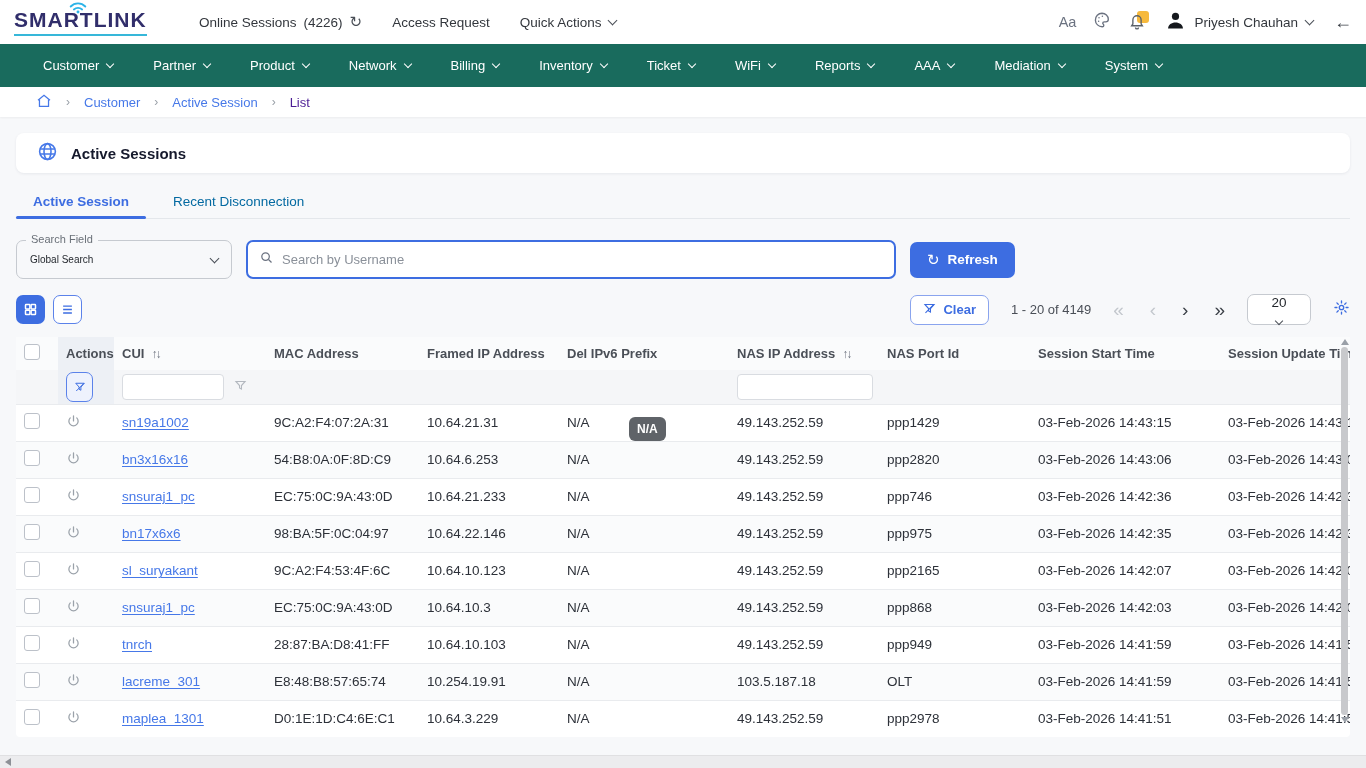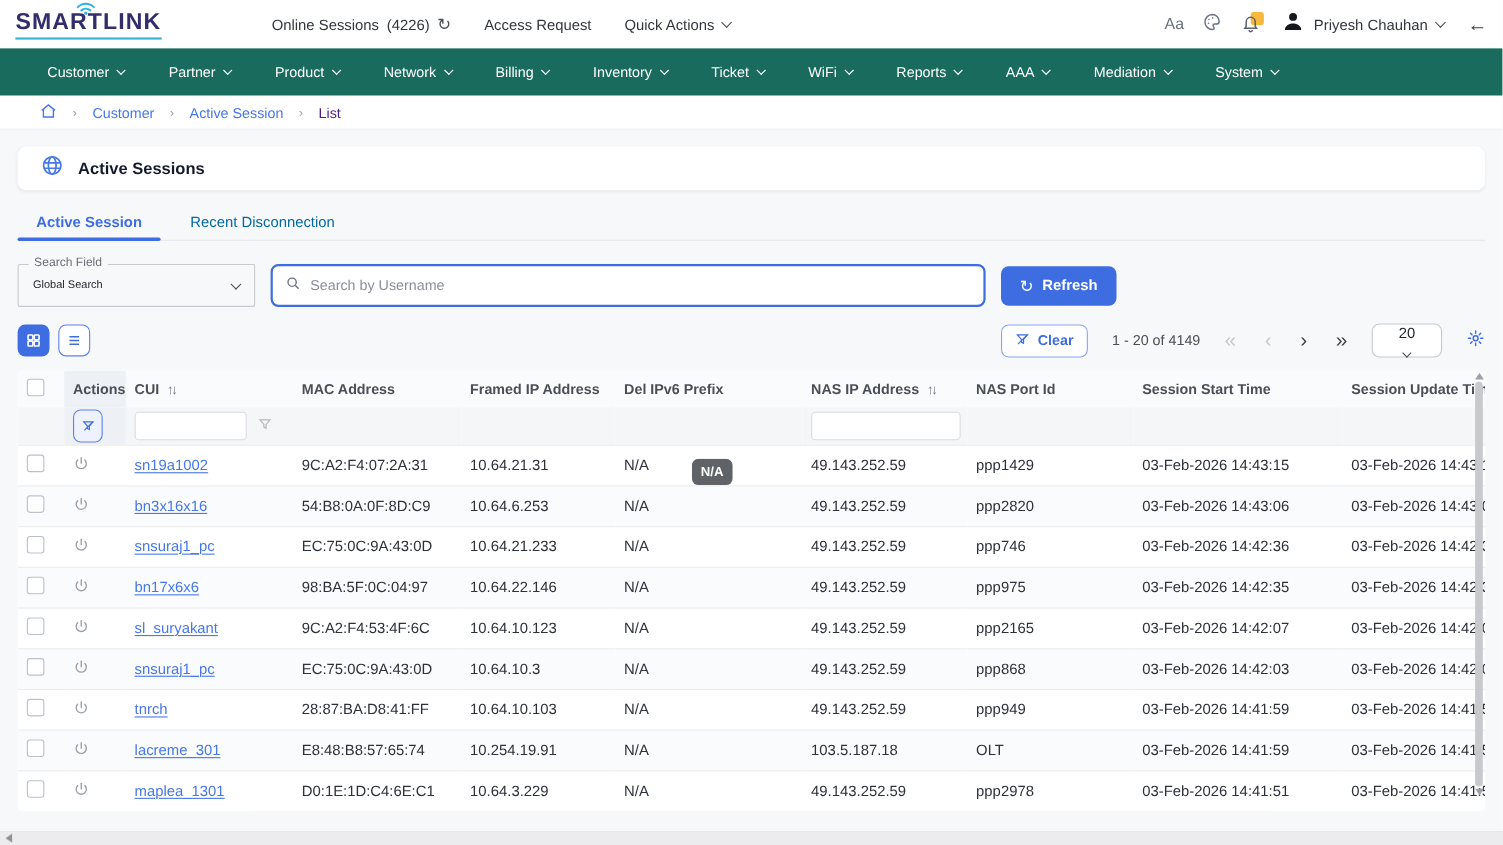--- a/index.html
+++ b/index.html
@@ -4,21 +4,21 @@
 <style>
   * { margin:0; padding:0; box-sizing:border-box; }
   html,body { width:1366px; height:768px; overflow:hidden; background:#f7f8fa;
     font-family:"Liberation Sans", sans-serif; color:#2d3139; }
 
   
   .topbar { height:44px; background:#fff; display:flex; align-items:center; padding:0 14px; }
   .logo { position:relative; width:185px; flex:0 0 auto; }
   .logo-text { font-size:21px; font-weight:800; letter-spacing:1px; color:#312e6b; border-bottom:2px solid #36b7d9; padding-bottom:2px; display:inline-block; }
   .logo-wifi { position:absolute; left:53px; top:-9px; }
-  .top-links { display:flex; align-items:center; gap:30px; margin-left:48px; font-size:13.5px; color:#33373d; }
+  .top-links { display:flex; align-items:center; gap:30px; font-size:13.5px; color:#33373d; }
   .top-link { display:flex; align-items:center; gap:7px; cursor:pointer; white-space:nowrap; }
   .refresh-glyph { font-size:15px; color:#4a4f57; }
   .chev { width:7px; height:7px; border-right:1.6px solid #4a4f57; border-bottom:1.6px solid #4a4f57; transform:rotate(45deg); margin-top:-3px; display:inline-block; }
   .top-right { margin-left:auto; display:flex; align-items:center; gap:17px; }
   .global-search { width:172px; height:28px; border:1px solid #d9dce1; border-radius:7px; background:#fff; display:flex; align-items:center; padding:0 7px; gap:6px; }
   .global-search input { border:none; outline:none; flex:1; font-size:12.5px; color:#333; background:transparent; min-width:0; font-family:inherit; }
   .global-search input::placeholder { color:#8a9099; }
   .slash-badge { border:1px solid #c9ccd2; border-radius:4px; width:17px; height:17px; font-size:11px; color:#7d838b; display:flex; align-items:center; justify-content:center; }
   .aa { font-size:14.5px; color:#6b7280; }
   .bell-wrap { position:relative; width:20px; height:20px; }
@@ -42,21 +42,21 @@
   .content { padding:16px; }
   .title-card { background:#fff; border-radius:8px; box-shadow:0 1px 3px rgba(20,30,60,.07); height:40px; display:flex; align-items:center; gap:13px; padding:0 21px; }
   .page-title { font-size:15px; font-weight:700; color:#15192c; }
 
   .tabs { display:flex; gap:10px; margin-top:13px; border-bottom:1px solid #e4e7eb; }
   .tab { font-size:13.5px; padding:8px 17px 9px; color:#0369a1; cursor:pointer; position:relative; }
   .tab.active { color:#3d6de1; font-weight:700; }
   .tab.active::after { content:""; position:absolute; left:0; right:0; bottom:-1px; height:3px; background:#3d6de1; border-radius:2px; }
 
   .filter-row { display:flex; align-items:center; margin-top:21px; gap:14px; }
-  .field-select { position:relative; width:216px; height:39px; border:1px solid #c6cad0; border-radius:2px; display:flex; align-items:center; padding:0 13px; cursor:pointer; }
+  .field-select { position:relative; width:216px; height:39px; border:1px solid #c6cad0; border-radius:7px; display:flex; align-items:center; padding:0 13px; cursor:pointer; }
   .field-select .float-label { position:absolute; top:-8px; left:9px; background:#f7f8fa; padding:0 5px; font-size:11px; color:#6a7078; }
   .field-select .value { font-size:10px; color:#1f2329; flex:1; }
   .search-box { flex:0 0 650px; height:39px; border:2px solid #3d6de1; border-radius:7px; background:#fff; display:flex; align-items:center; padding:0 11px; gap:8px; }
   .search-box input { border:none; outline:none; flex:1; font-size:13px; color:#333; font-family:inherit; }
   .search-box input::placeholder { color:#8a9099; }
   .btn-refresh { height:36px; background:#3d6de1; border:none; border-radius:7px; color:#fff; font-size:13.5px; font-weight:700; display:flex; align-items:center; gap:8px; padding:0 17px; cursor:pointer; font-family:inherit; }
   .btn-refresh .refresh-glyph { color:#fff; font-size:15px; font-weight:400; }
 
   .controls-row { display:flex; align-items:center; margin-top:15px; }
   .view-toggles { display:flex; gap:8px; }

